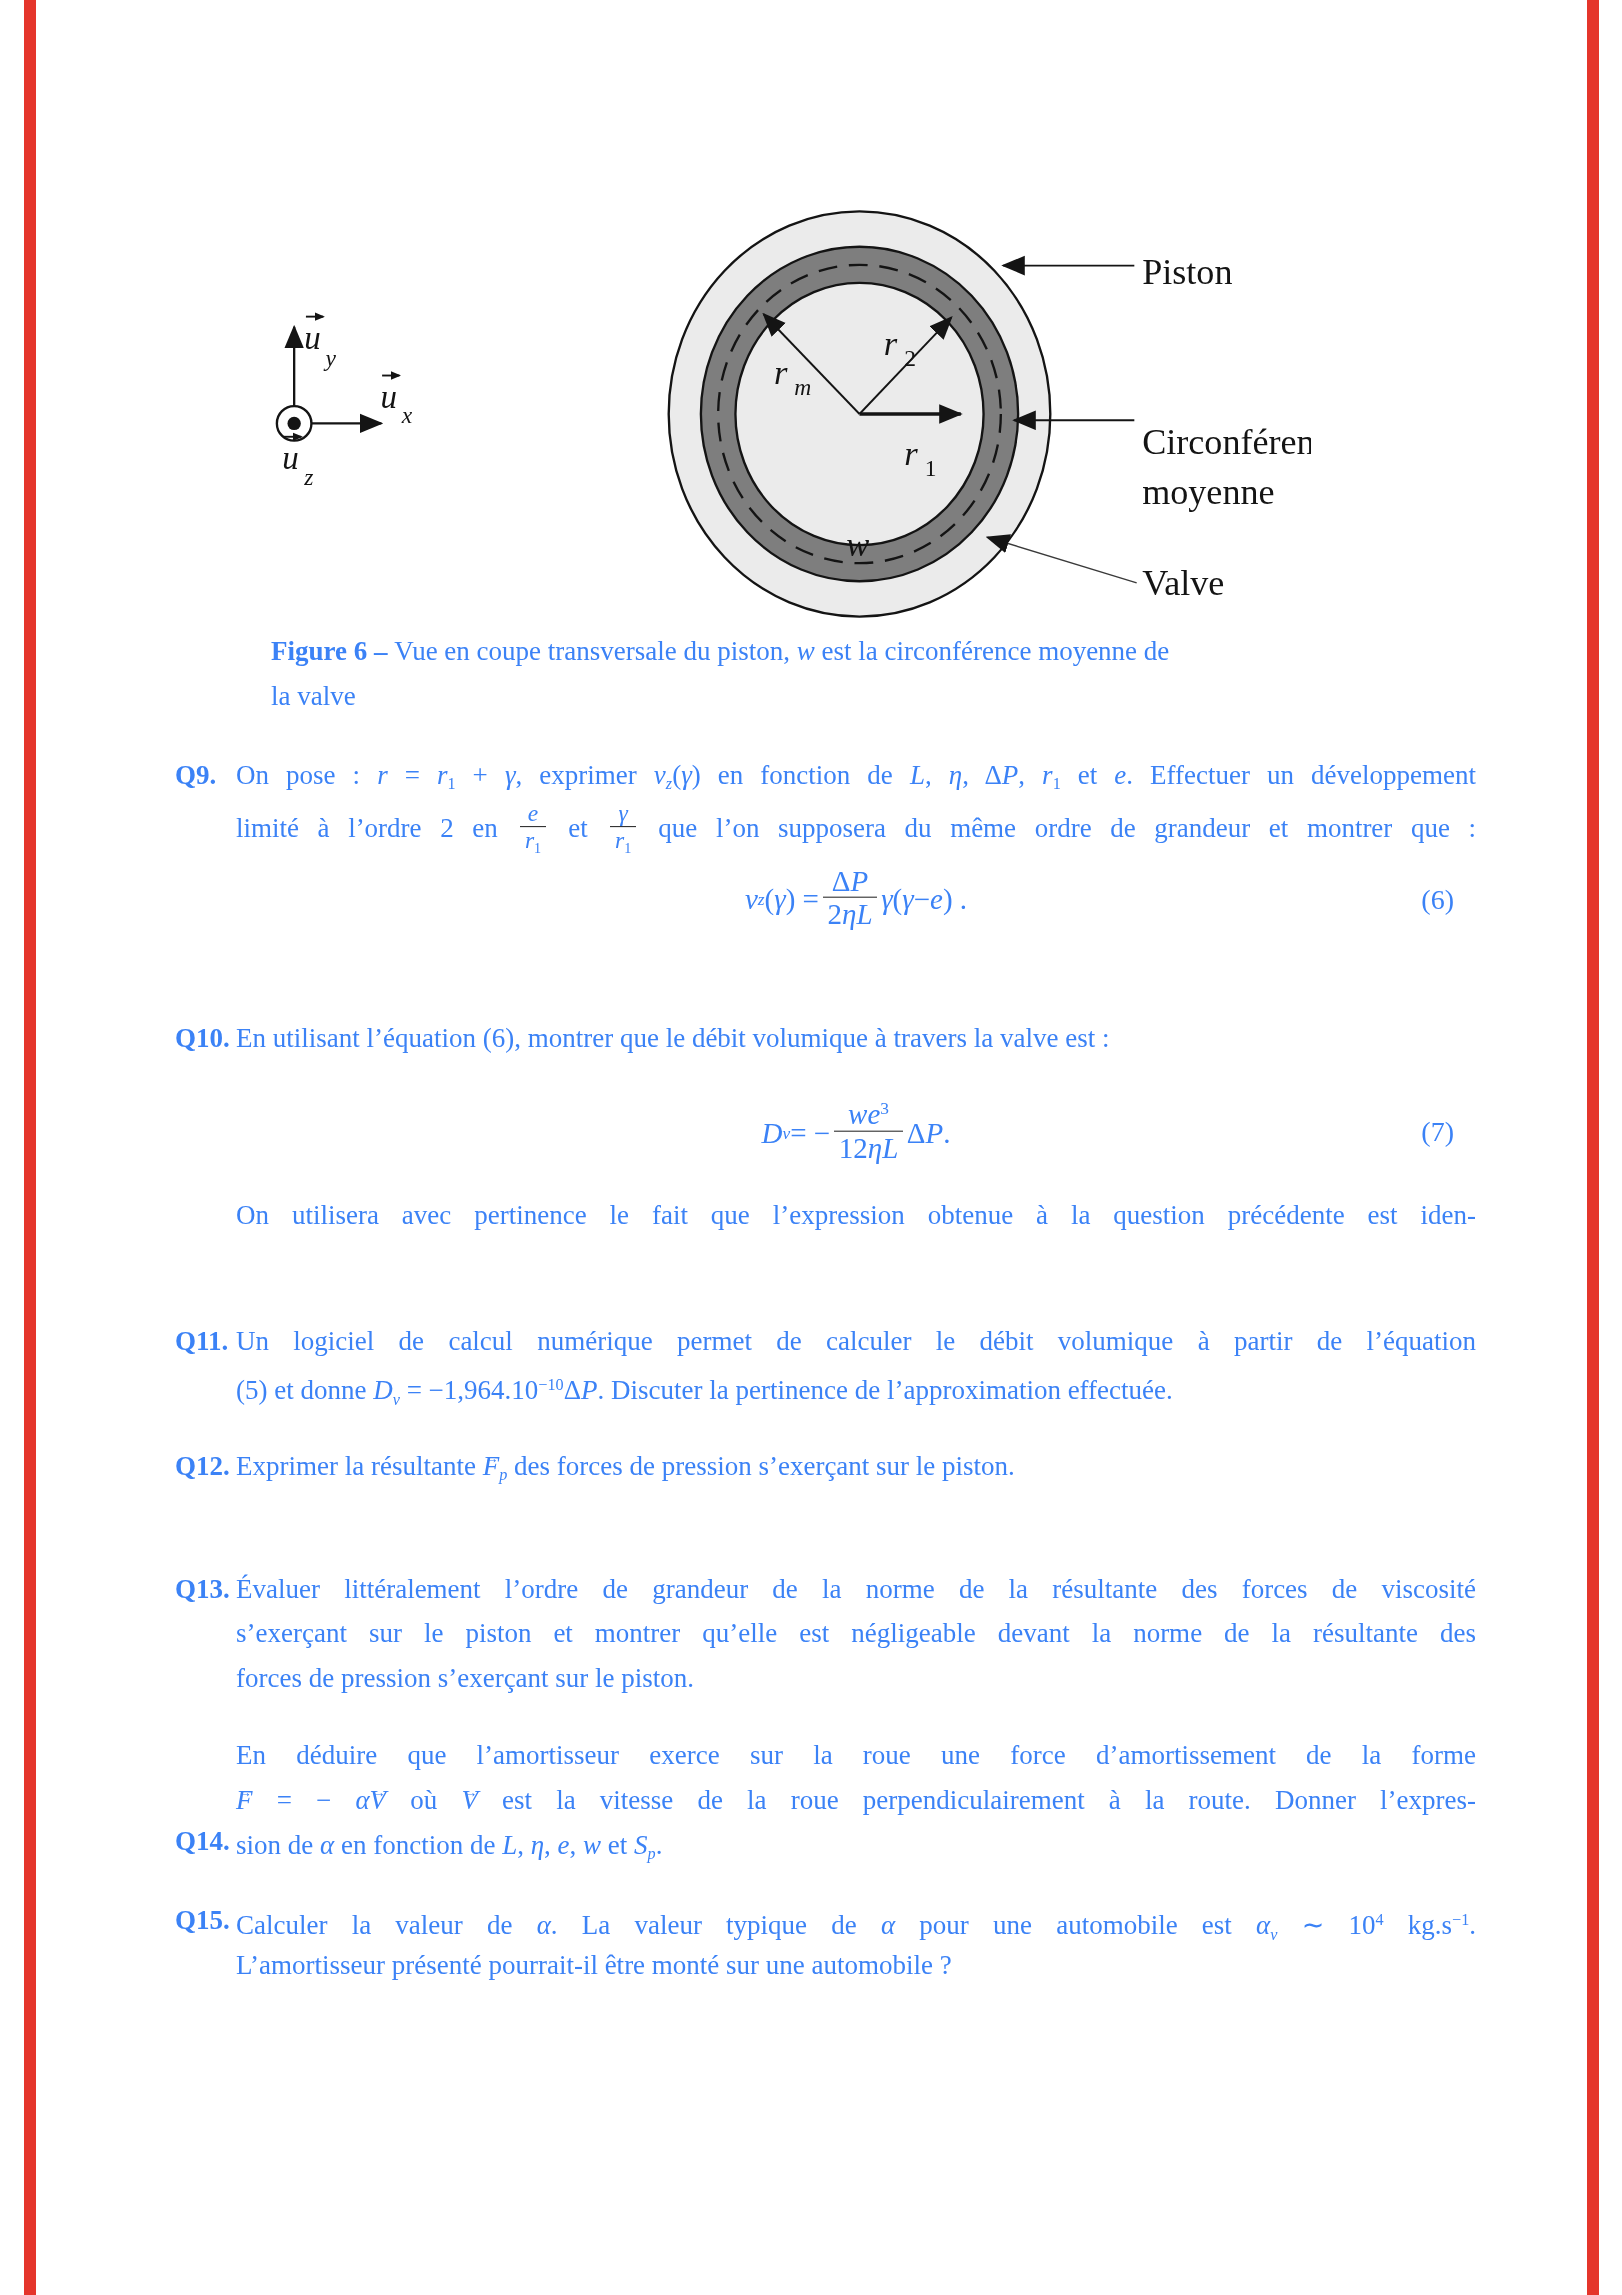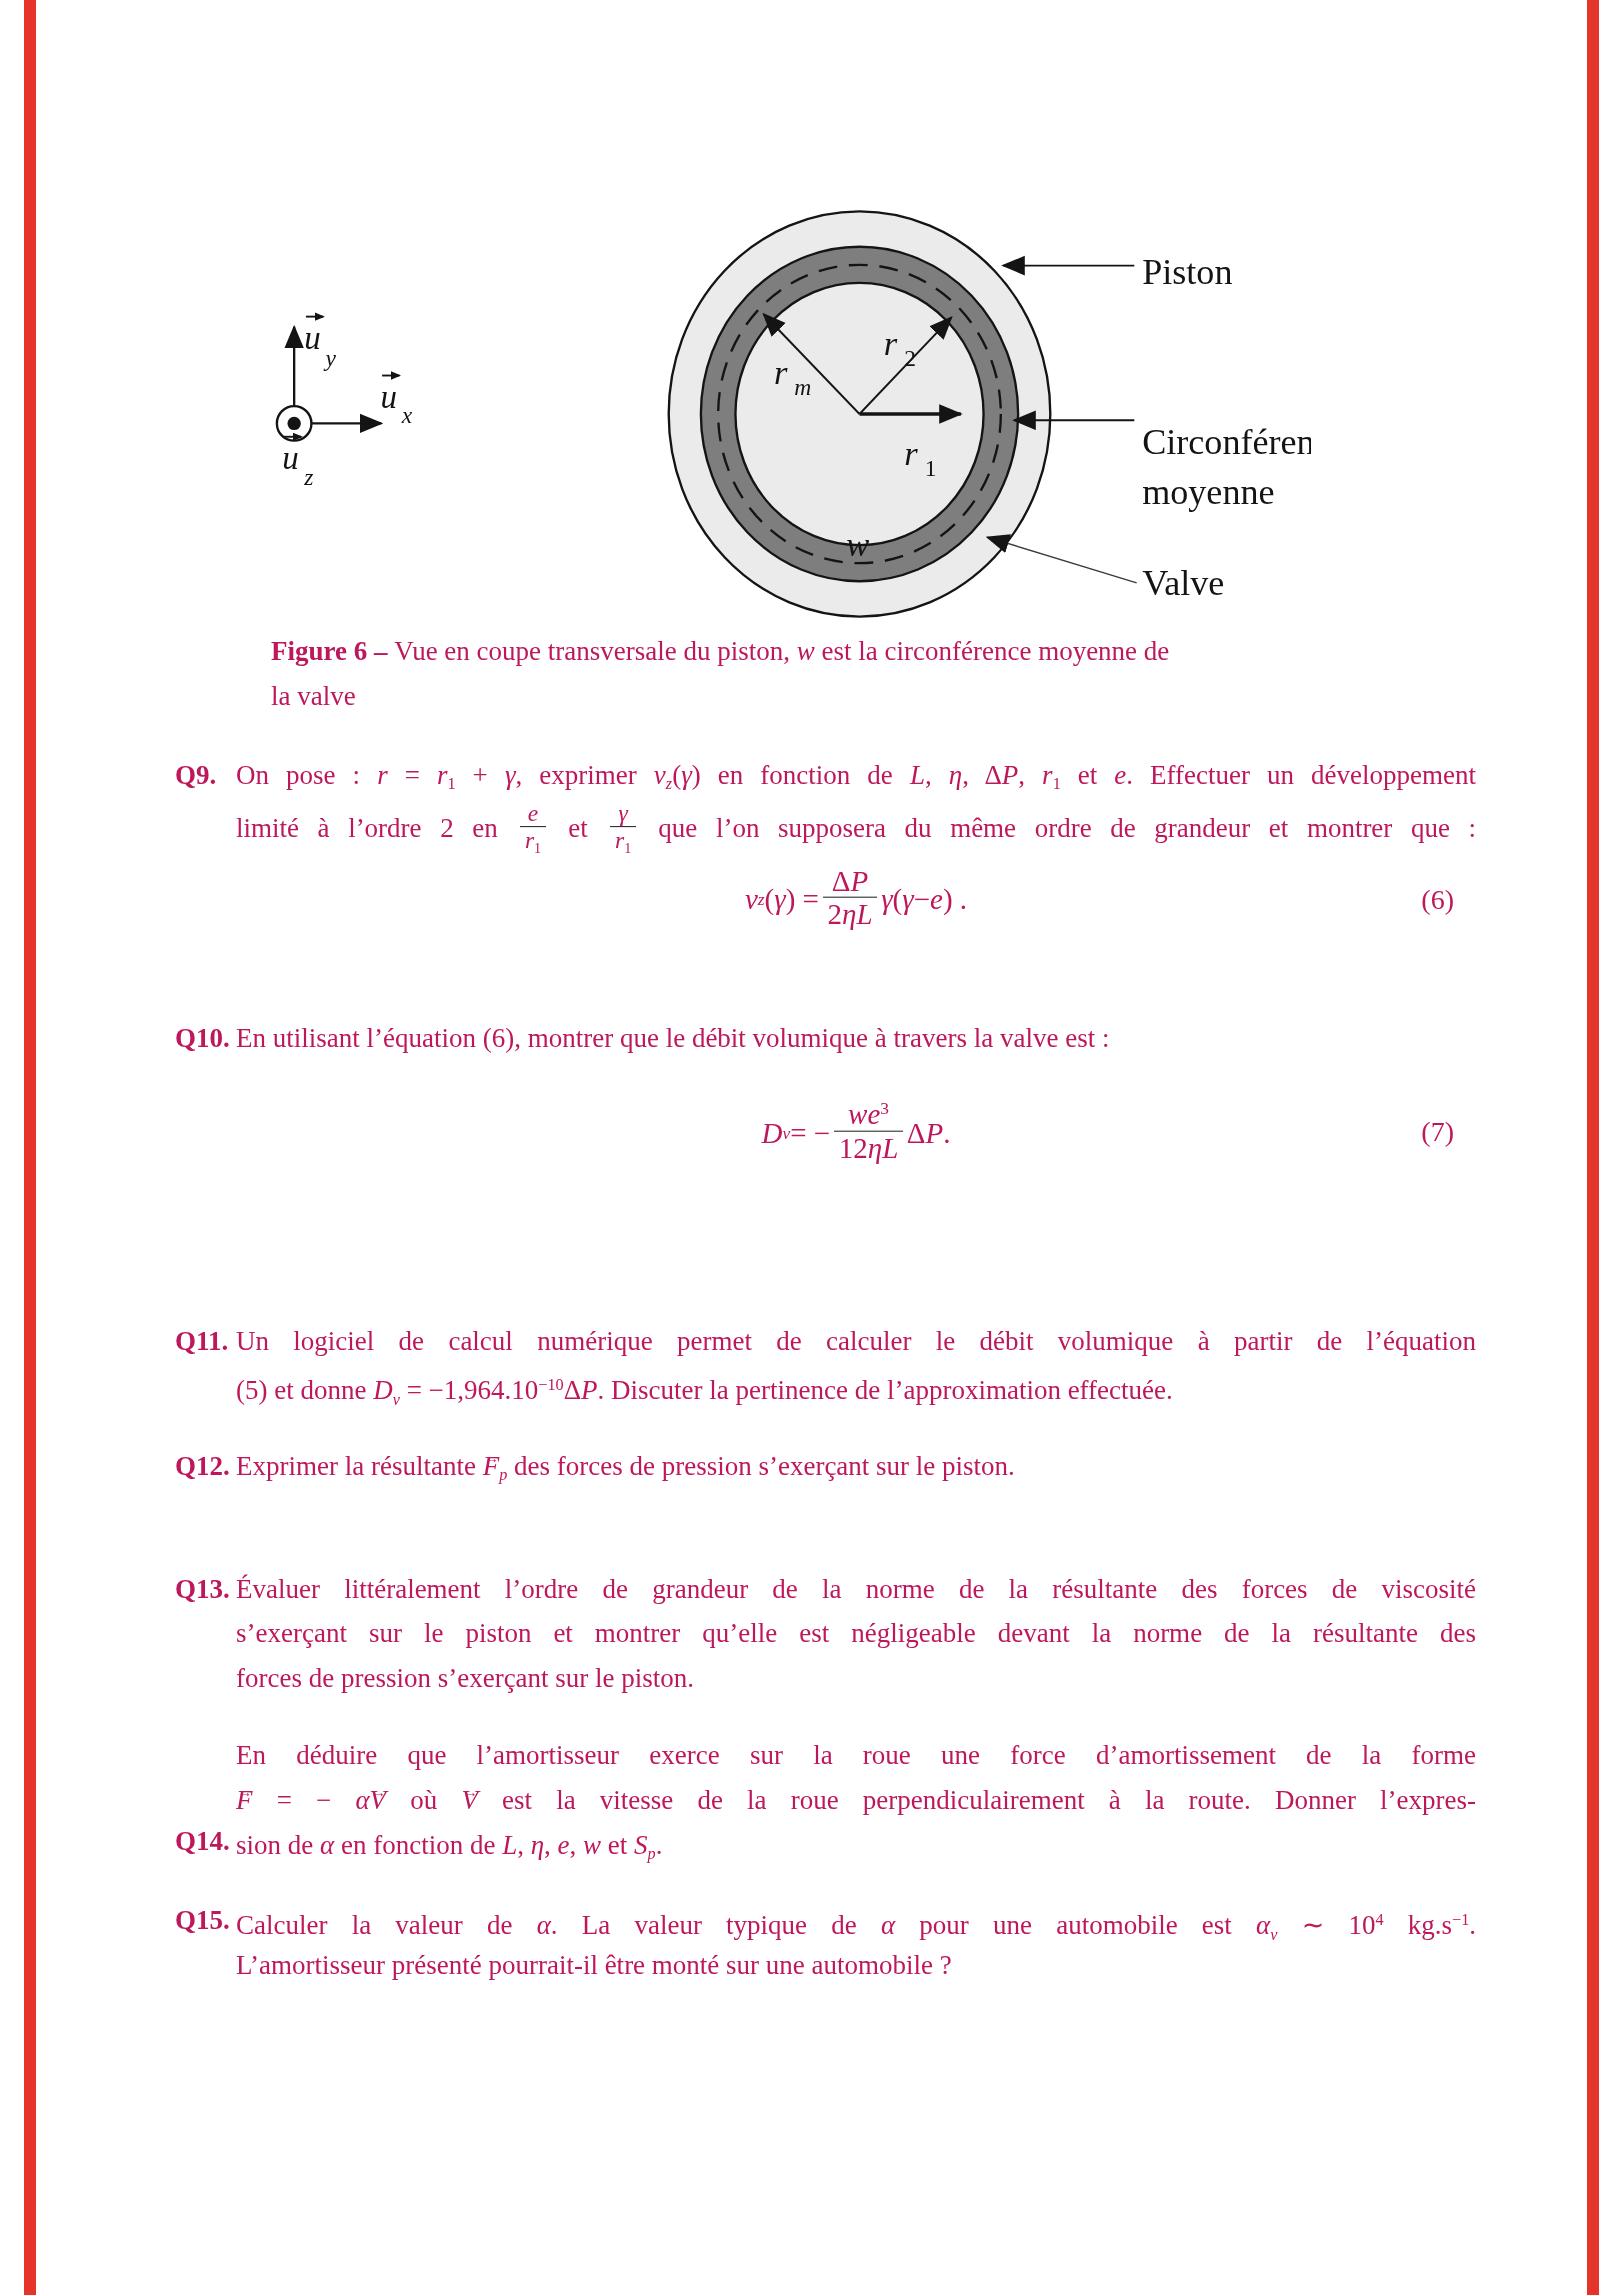--- a/index.html
+++ b/index.html
@@ -1,18 +1,18 @@
 <!DOCTYPE html>
 <html style="font-size:12.6px"><head>
 <meta charset="utf-8">
 <style>
   html,body{margin:0;padding:0;background:#ffffff;}
   .page{
     position:relative;width:1623px;height:2295px;background:#ffffff;
-    font-family:"Liberation Serif", serif;color:#be185d;overflow:hidden;
+    font-family:"Liberation Serif", serif;color:#3b82f6;overflow:hidden;
     -webkit-font-smoothing:antialiased;
   }
   .abs{position:absolute;}
   .redline{position:absolute;top:0;height:2295px;width:11.8px;background:#e5352b;}
   .qlabel{position:absolute;font-size:27px;line-height:35px;font-weight:bold;white-space:nowrap;margin-left:24px;}
   .line{position:absolute;left:236px;width:1240px;font-size:27px;line-height:35px;}
   .j{text-align:justify;text-align-last:justify;}
   .cap{position:absolute;left:271px;width:1076px;font-size:27px;line-height:35px;}
   .it{font-style:italic;}
   .bf{font-weight:bold;}
@@ -141,20 +141,21 @@
       <span class="frac">
         <span class="fnum"><span class="it">w</span><span class="it">e</span><span class="sp">3</span></span>
         <span class="fden"><span>12</span><span class="it">η</span><span class="it">L</span></span>
       </span>
       <span>Δ</span>
       <span class="it">P</span>
       <span> .</span>
     </div>
   <div class="eqnum" style="top:1116px">(7)</div>
 
+  <div class="line j" style="top:1198px"><span>On utilisera avec pertinence le fait que l’expression obtenue à la question précédente est iden-</span></div>
 
   <span class="qlabel" style="left:151px;top:1324px">Q11.</span>
   <div class="line j" style="top:1324px"><span>Un logiciel de calcul numérique permet de calculer le débit volumique à partir de l’équation</span></div>
   <div class="line" style="top:1368px"><span>(5) et donne </span><span class="it">D</span><span class="sbi">v</span><span> = −1,964.10</span><span class="sp">−10</span><span>Δ</span><span class="it">P</span><span>. Discuter la pertinence de l’approximation effectuée.</span></div>
 
   <span class="qlabel" style="left:151px;top:1449px">Q12.</span>
   <div class="line" style="top:1449px"><span>Exprimer la résultante </span><span class="vec">F</span><span class="sbi">p</span><span> des forces de pression s’exerçant sur le piston.</span></div>
 
   <span class="qlabel" style="left:151px;top:1572px">Q13.</span>
   <div class="line j" style="top:1572px"><span>Évaluer littéralement l’ordre de grandeur de la norme de la résultante des forces de viscosité</span></div>

